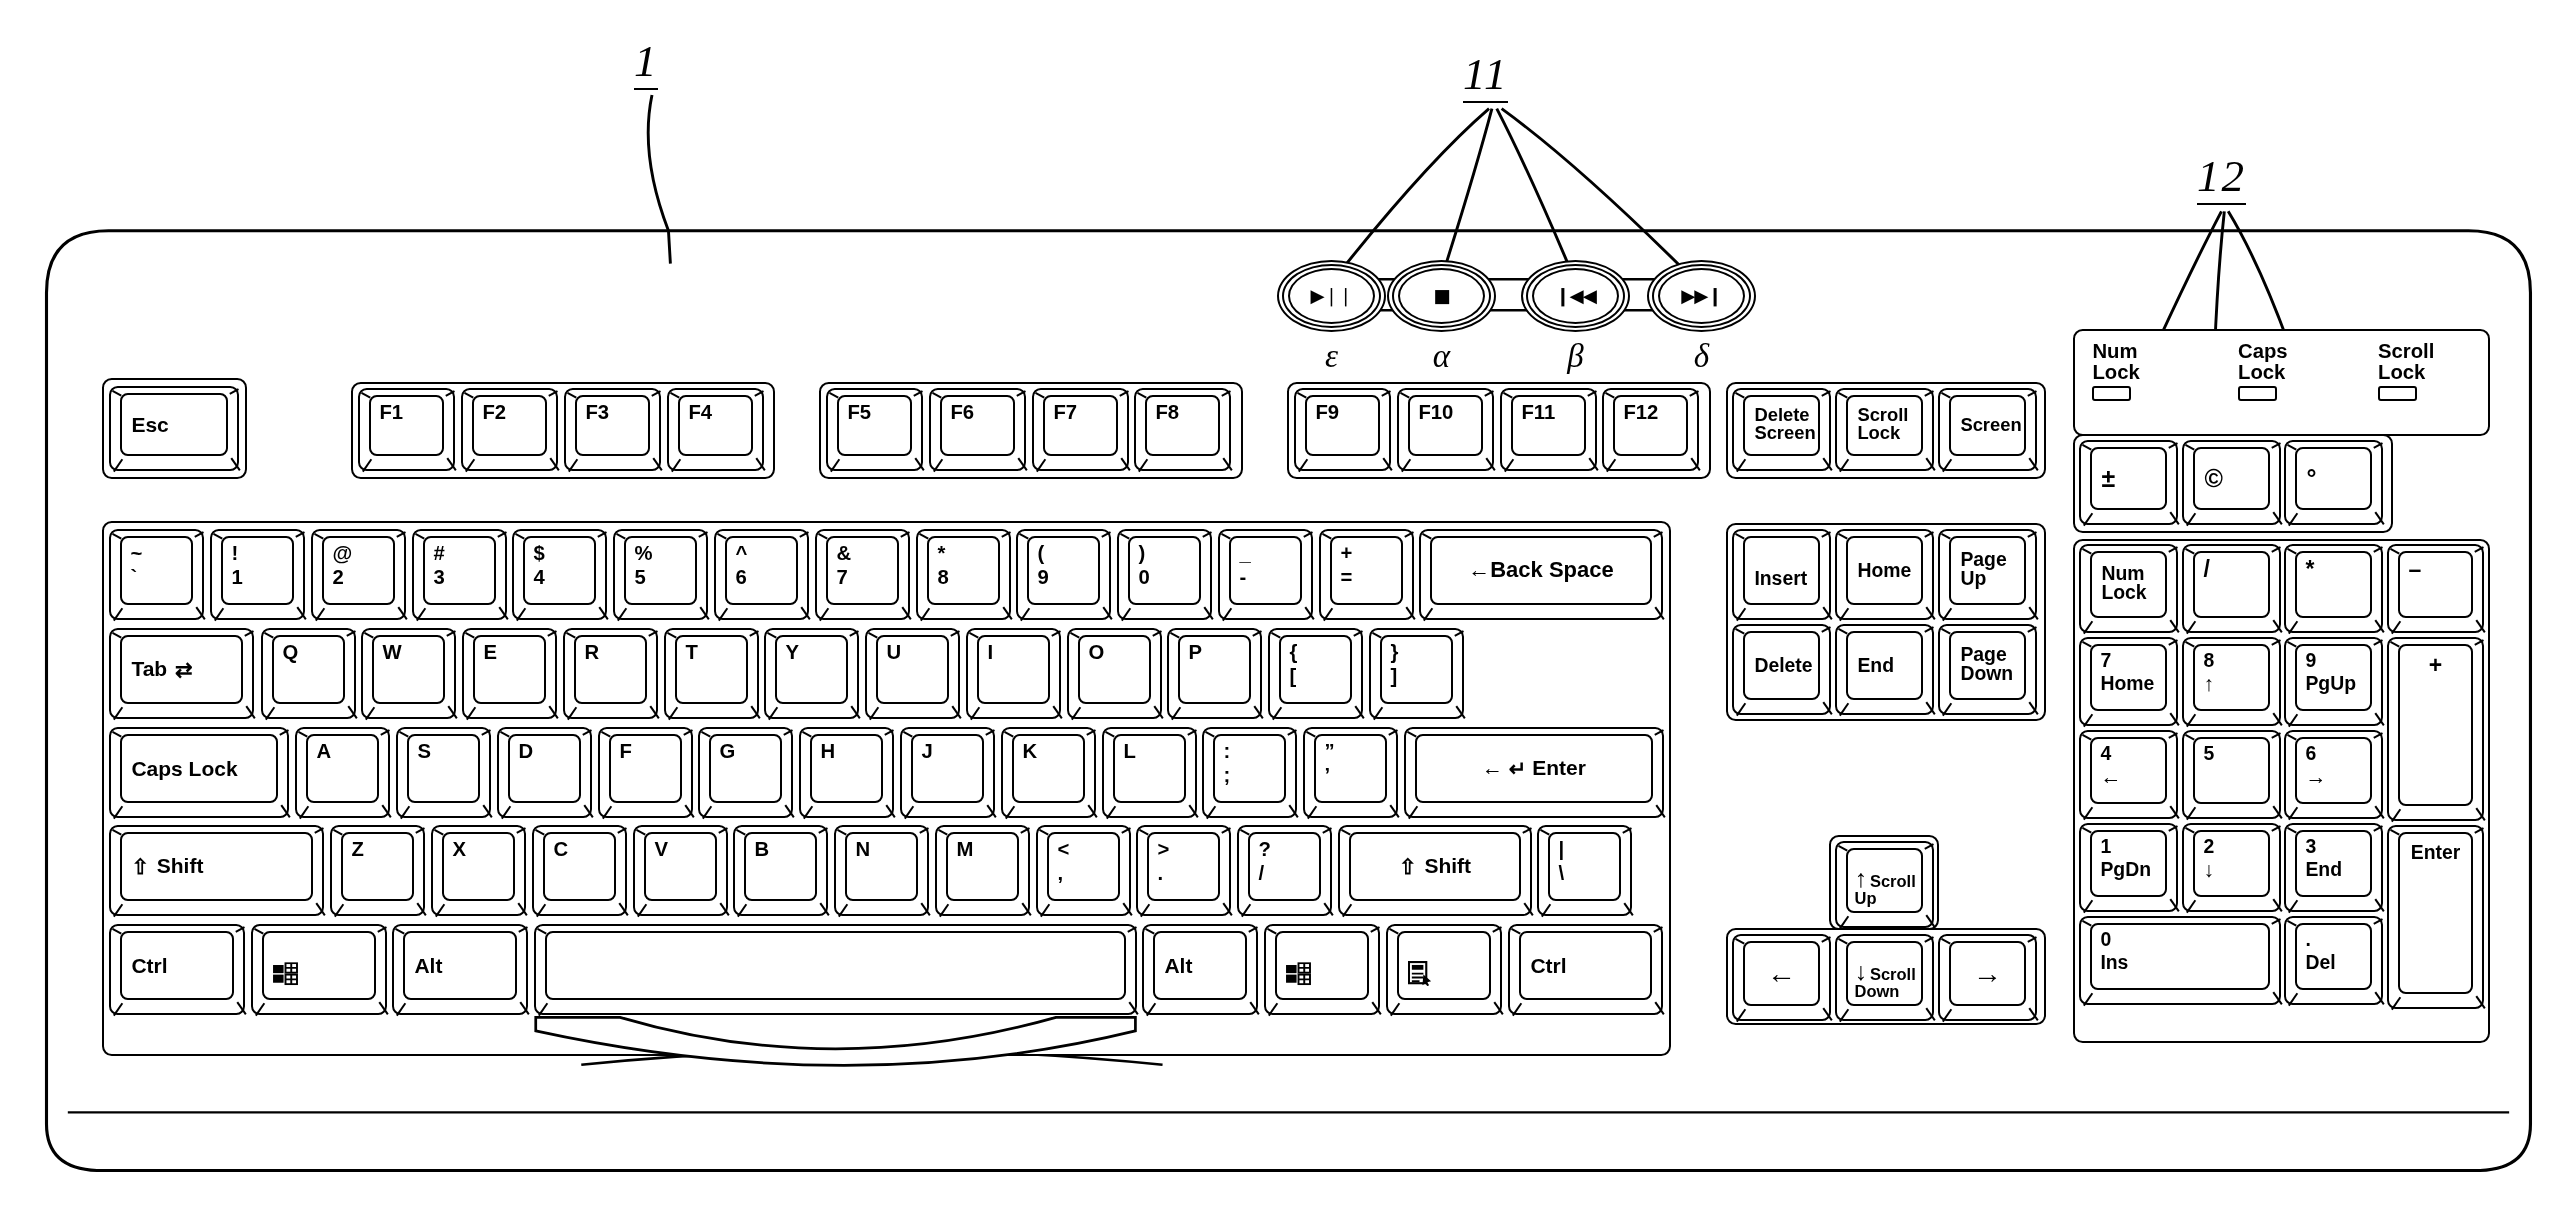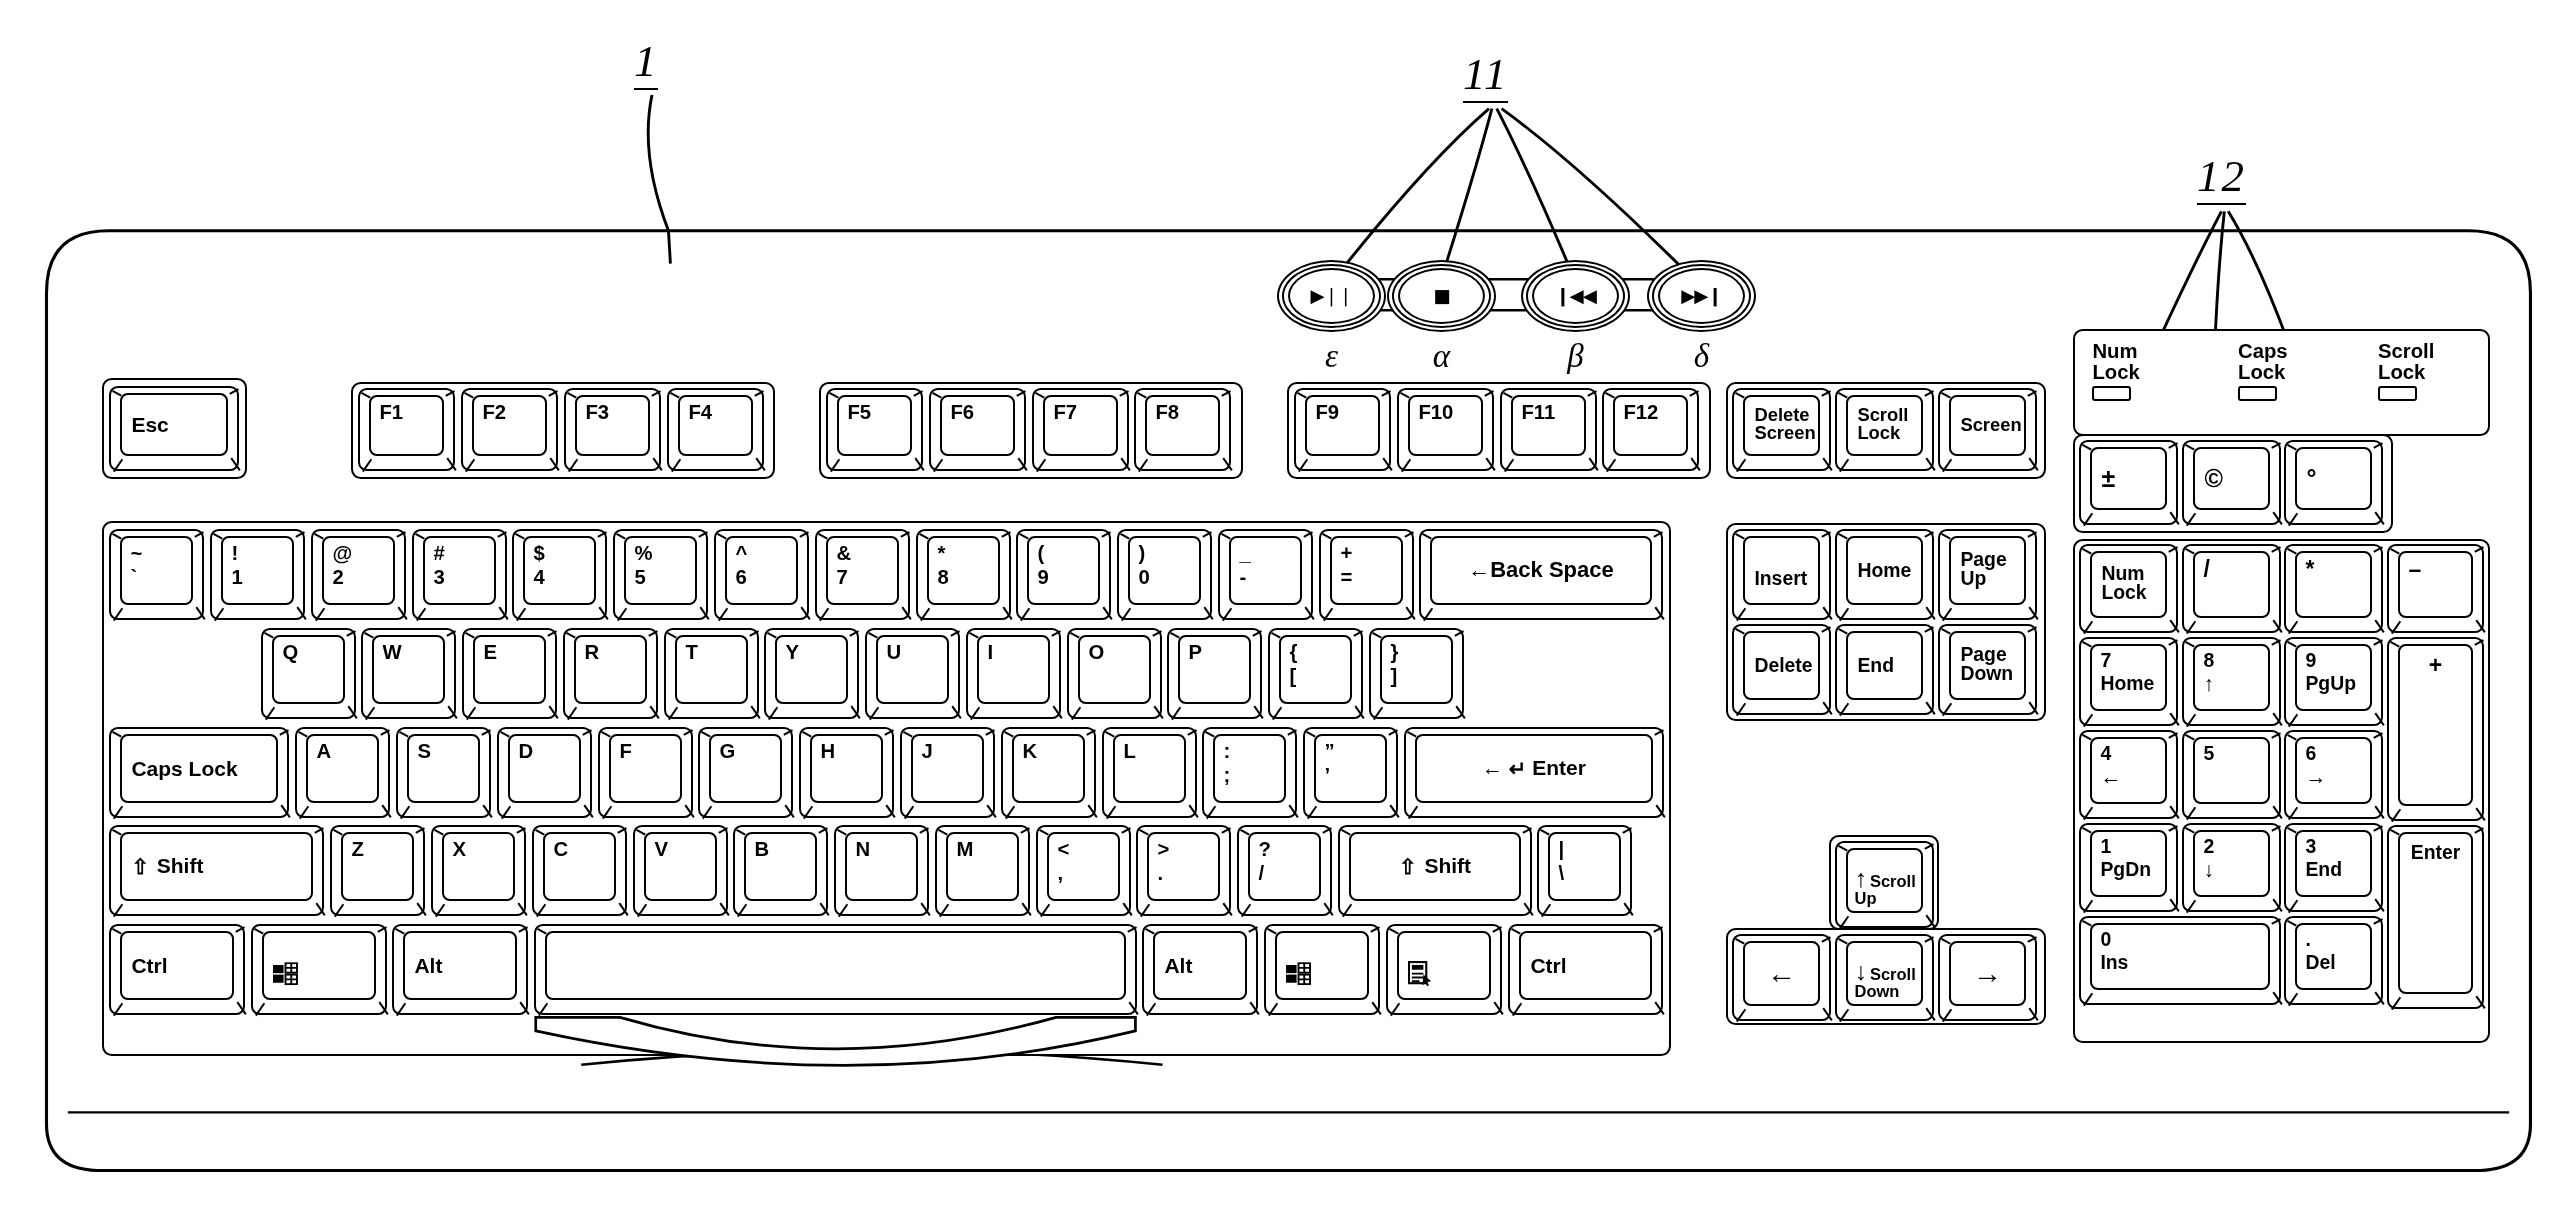--- a/index.html
+++ b/index.html
@@ -636,20 +636,31 @@
       <div class="lbl lbl-c" style="font-size:22px;"><span>←</span><span>Back Space</span></div>
         </div>
         <div class="bevel">
           <i style="left: 1.9px; top: 1.9px; width: 10px; transform: rotate(29.0546deg);"></i>
           <i style="left: 242px; top: 1.9px; width: 10px; transform: rotate(150.945deg);"></i>
           <i style="left: 1.9px; top: 89px; width: 15.3px; transform: rotate(-55.3048deg);"></i>
           <i style="left: 242px; top: 89px; width: 15.3px; transform: rotate(-124.695deg);"></i>
         </div>
       </div>
 
+    <div class="key" style="left:109px; top:628px; width:145px; height:91px;">
+        <div class="cap">
+      <div class="lbl lbl-cl" style="font-size:21px;"><span>Tab</span><span class="ico" style="margin-left:7.8px;">⇄</span></div>
+        </div>
+        <div class="bevel">
+          <i style="left: 1.9px; top: 1.9px; width: 10px; transform: rotate(29.0546deg);"></i>
+          <i style="left: 143px; top: 1.9px; width: 10px; transform: rotate(150.945deg);"></i>
+          <i style="left: 1.9px; top: 89px; width: 15.3px; transform: rotate(-55.3048deg);"></i>
+          <i style="left: 143px; top: 89px; width: 15.3px; transform: rotate(-124.695deg);"></i>
+        </div>
+      </div>
     <div class="key" style="left:261px; top:628px; width:95px; height:91px;">
         <div class="cap">
           <div class="lbl lbl-tl">Q</div>
         </div>
         <div class="bevel">
           <i style="left: 1.9px; top: 1.9px; width: 10px; transform: rotate(29.0546deg);"></i>
           <i style="left: 93px; top: 1.9px; width: 10px; transform: rotate(150.945deg);"></i>
           <i style="left: 1.9px; top: 89px; width: 15.3px; transform: rotate(-55.3048deg);"></i>
           <i style="left: 93px; top: 89px; width: 15.3px; transform: rotate(-124.695deg);"></i>
         </div>

